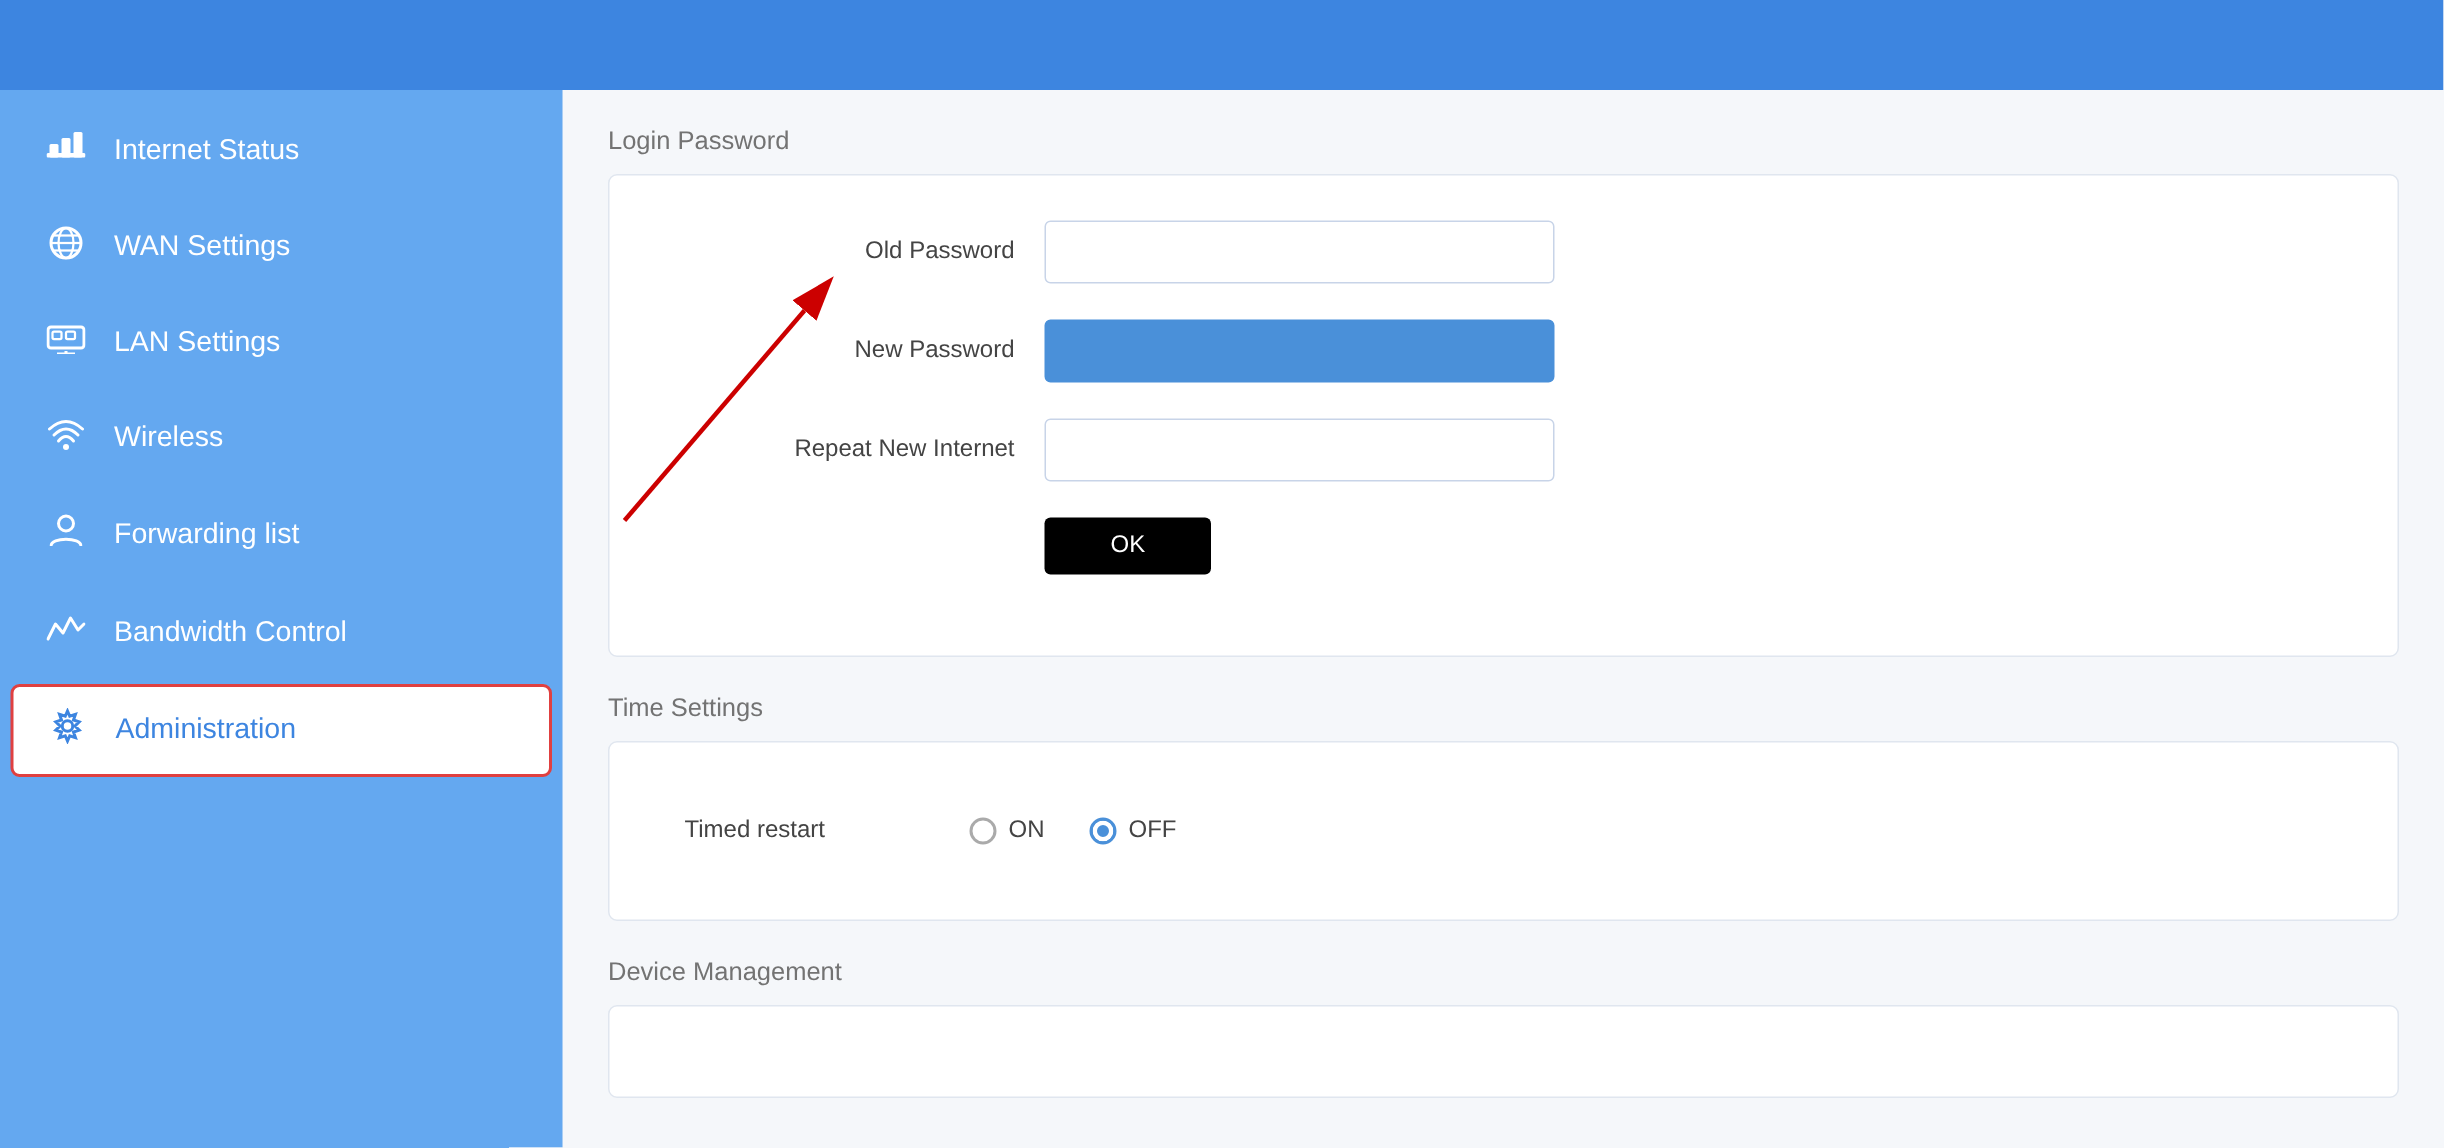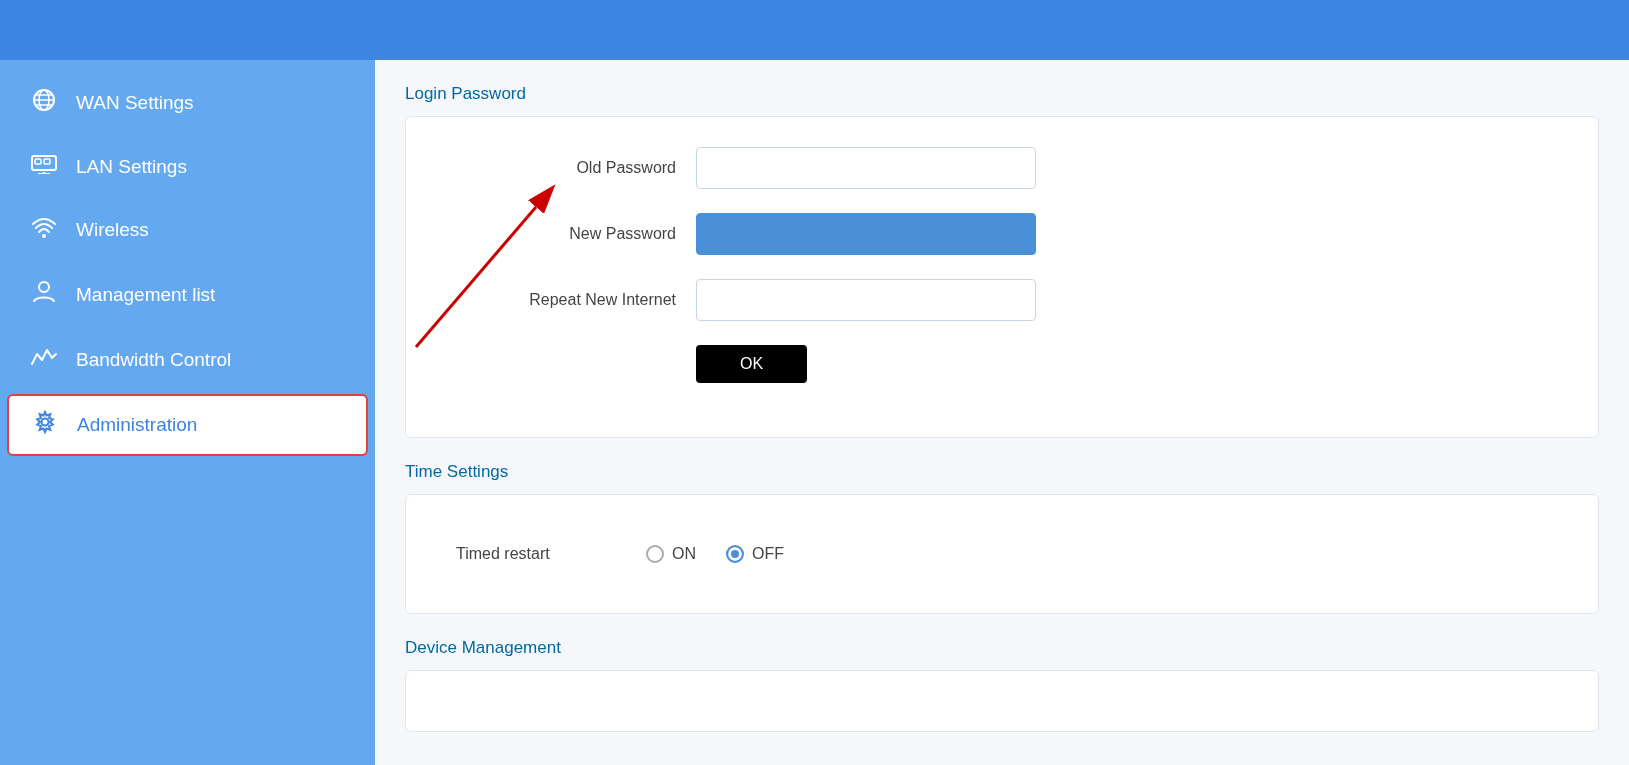--- a/index.html
+++ b/index.html
@@ -61,21 +61,21 @@
     
     .content {
       flex: 1;
       background: #f5f7fa;
       padding: 24px 30px;
       overflow-y: auto;
     }
 
     .section-title {
       font-size: 17px;
-      color: #0369a1;
+      color: #737373;
       margin-bottom: 12px;
       font-weight: 400;
     }
 
     .card {
       background: white;
       border: 1px solid #e0e6ef;
       border-radius: 6px;
       padding: 30px 50px 30px 50px;
       margin-bottom: 24px;
@@ -170,20 +170,31 @@
   </style>
 </head>
 <body>
 
 <div class="top-bar"></div>
 
 <div class="main-layout">
 
   <div class="sidebar">
 
+    <div class="sidebar-item">
+      <span class="sidebar-icon">
+        <svg width="26" height="20" viewBox="0 0 26 20" fill="none">
+          <rect x="0" y="14" width="26" height="3" rx="1" fill="white"></rect>
+          <rect x="2" y="8" width="6" height="9" rx="1" fill="white"></rect>
+          <rect x="10" y="4" width="6" height="13" rx="1" fill="white"></rect>
+          <rect x="18" y="0" width="6" height="17" rx="1" fill="white"></rect>
+        </svg>
+      </span>
+      <span class="sidebar-label">Internet Status</span>
+    </div>
 
     <div class="sidebar-item">
       <span class="sidebar-icon">
         <svg width="24" height="24" viewBox="0 0 24 24" fill="none">
           <circle cx="12" cy="12" r="10" stroke="white" stroke-width="2"></circle>
           <ellipse cx="12" cy="12" rx="5" ry="10" stroke="white" stroke-width="1.5"></ellipse>
           <line x1="2" y1="12" x2="22" y2="12" stroke="white" stroke-width="1.5"></line>
           <line x1="4" y1="7" x2="20" y2="7" stroke="white" stroke-width="1.5"></line>
           <line x1="4" y1="17" x2="20" y2="17" stroke="white" stroke-width="1.5"></line>
         </svg>
@@ -216,21 +227,21 @@
       <span class="sidebar-label">Wireless</span>
     </div>
 
     <div class="sidebar-item">
       <span class="sidebar-icon">
         <svg width="22" height="24" viewBox="0 0 22 24" fill="none">
           <circle cx="11" cy="7" r="5" stroke="white" stroke-width="2"></circle>
           <path d="M1 22 C1 16 21 16 21 22" stroke="white" stroke-width="2" fill="none"></path>
         </svg>
       </span>
-      <span class="sidebar-label">Management list</span>
+      <span class="sidebar-label">Forwarding list</span>
     </div>
 
     <div class="sidebar-item">
       <span class="sidebar-icon">
         <svg width="26" height="22" viewBox="0 0 26 22" fill="none">
           <polyline points="1,18 6,8 11,14 16,4 21,12 25,8" stroke="white" stroke-width="2" fill="none" stroke-linecap="round" stroke-linejoin="round"></polyline>
         </svg>
       </span>
       <span class="sidebar-label">Bandwidth Control</span>
     </div>

